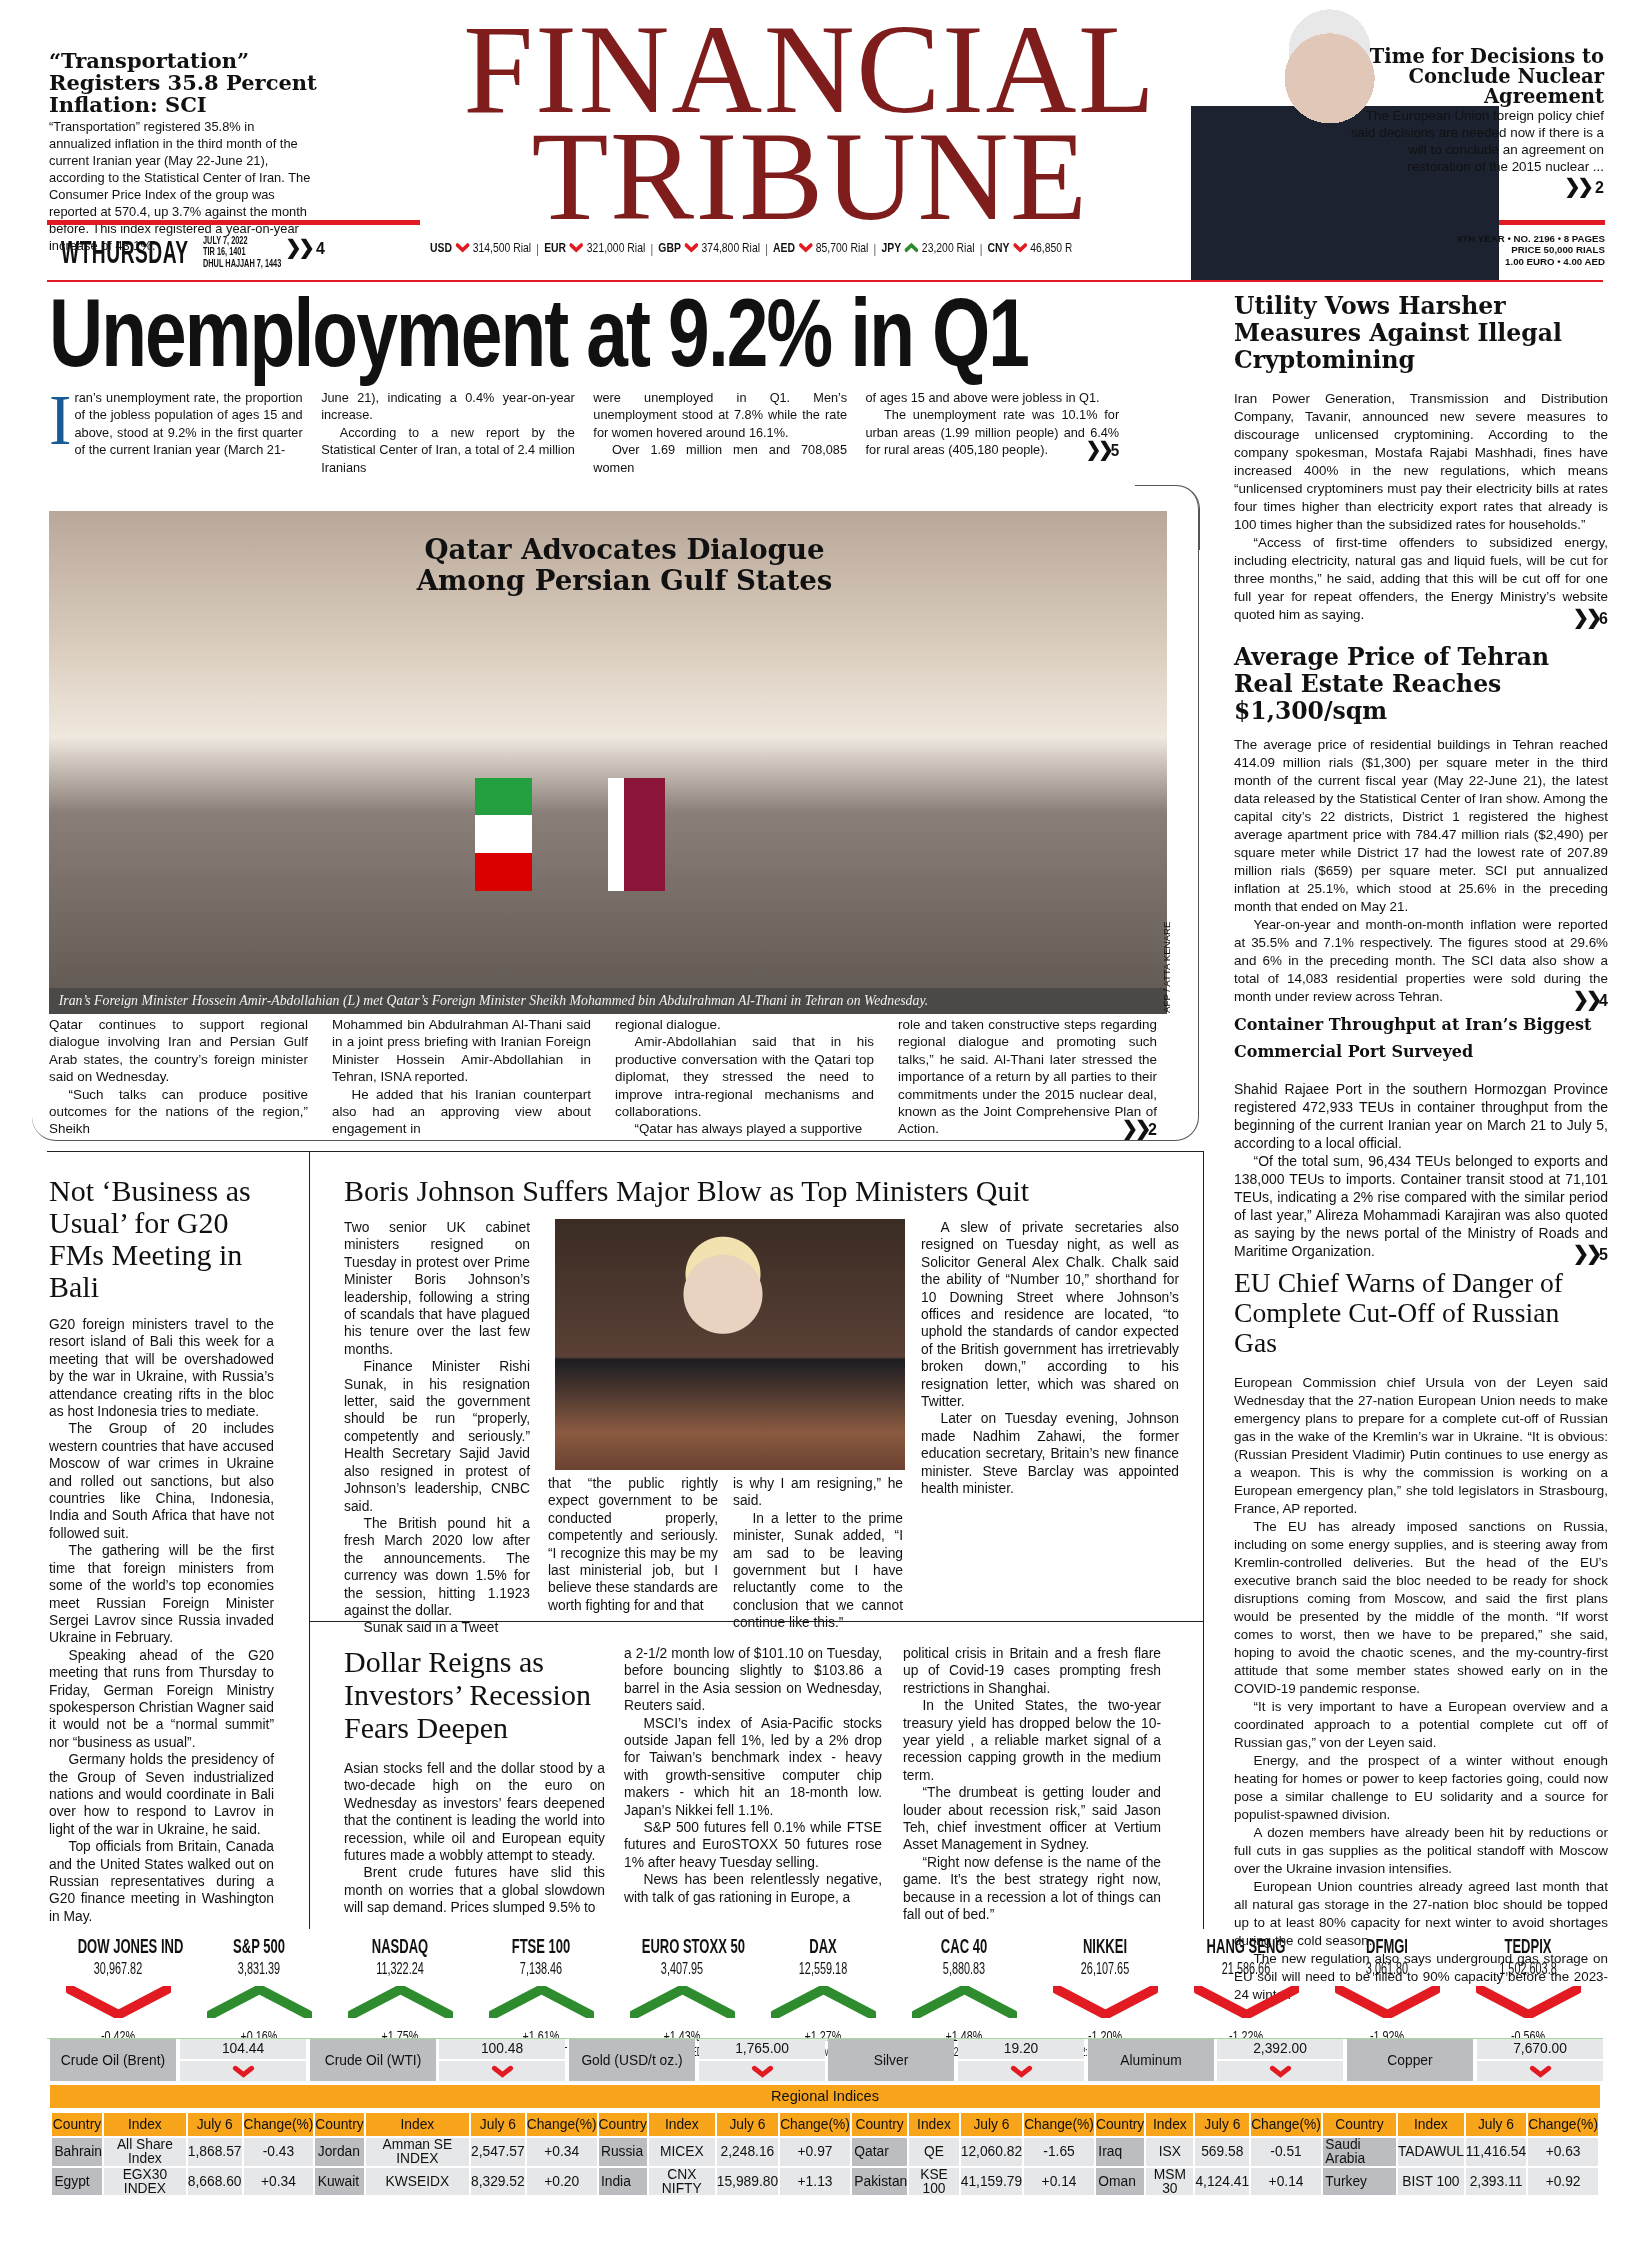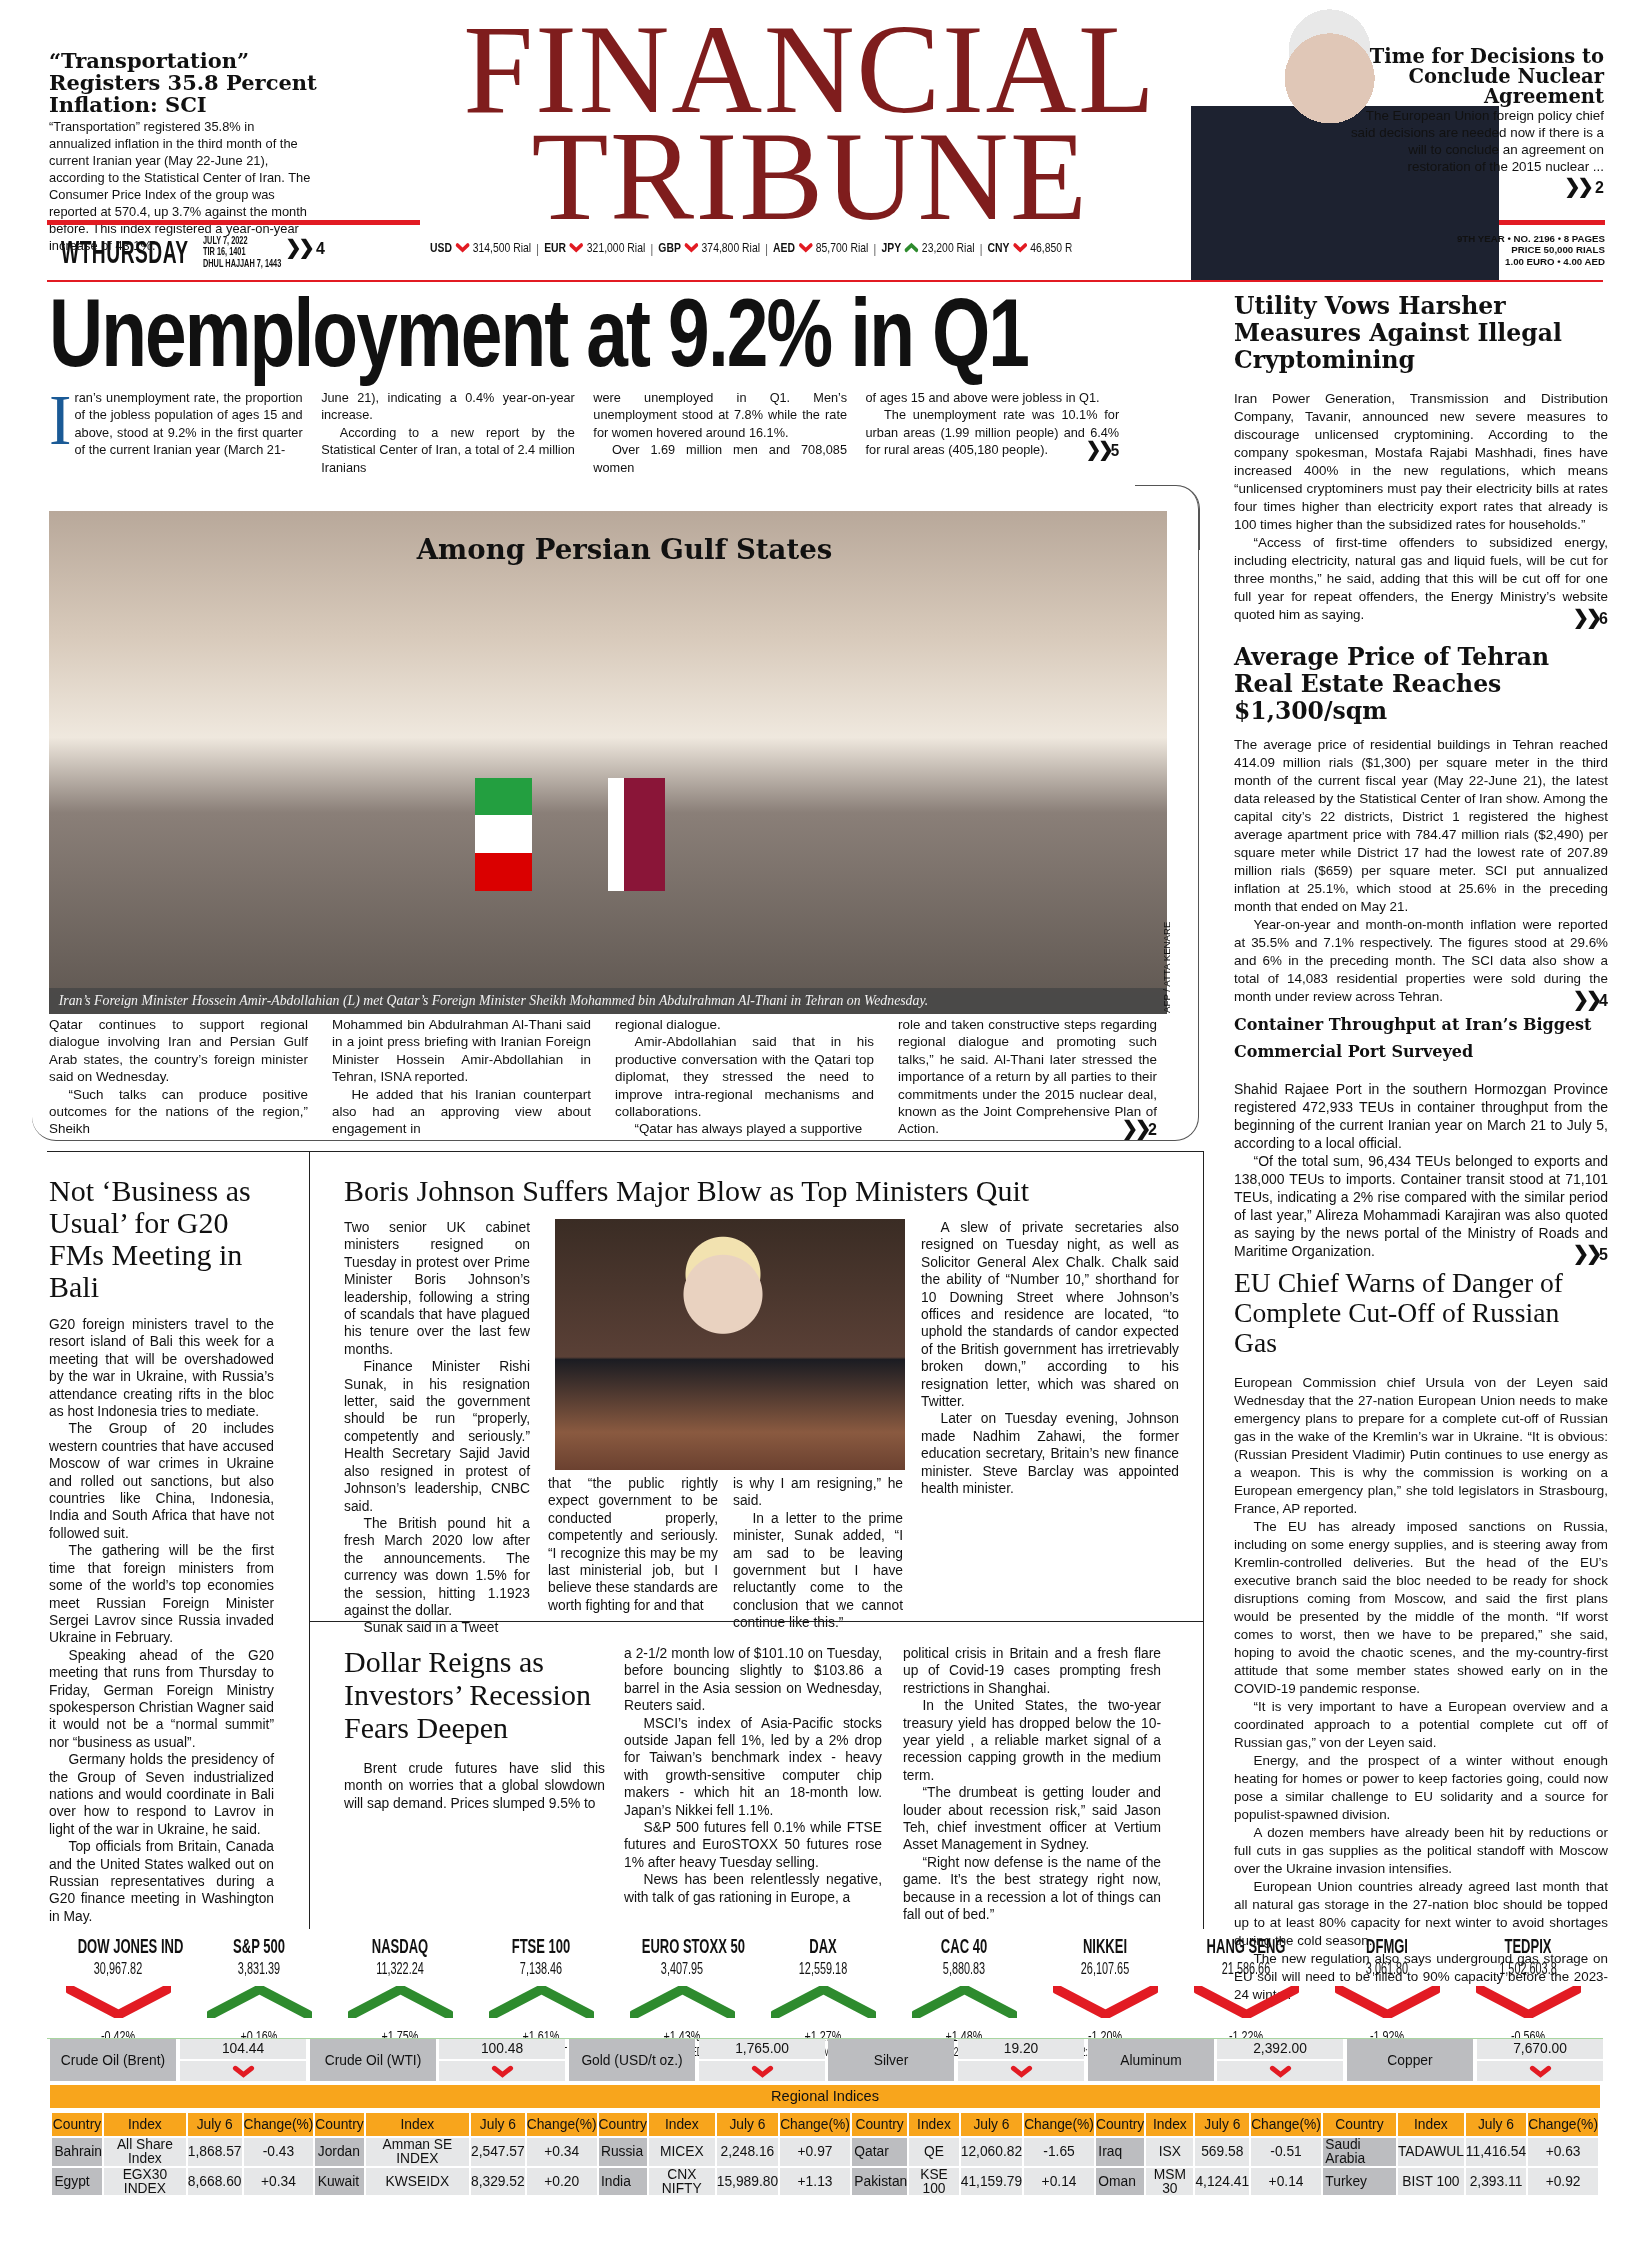--- a/index.html
+++ b/index.html
@@ -129,20 +129,21 @@
       </div>
   </div>
 </div>
 
 <div class="abs" style="left:32px;top:485px;width:1167px;height:656px;border:1.2px solid #555;border-radius:24px;border-left:none;border-top:none"></div>
 <div class="abs" style="left:1135px;top:485px;width:65px;height:65px;border-top:1.2px solid #555;border-right:1.2px solid #555;border-top-right-radius:24px"></div>
 <div class="abs photo" style="left:49px;top:511px;width:1118px;height:503px;background:linear-gradient(180deg,#b8a89a 0%,#d8cabb 25%,#efe8de 45%,#8a7f78 60%,#5e5650 100%)">
   <div class="abs" style="left:426px;top:267px;width:57px;height:113px;background:linear-gradient(180deg,#239f40 0 33%,#fff 33% 66%,#da0000 66%)"></div>
   <div class="abs" style="left:559px;top:267px;width:57px;height:113px;background:linear-gradient(90deg,#fff 0 28%,#8a1538 28%)"></div>
   <div class="abs" style="left:324px;top:23px;width:503px;text-align:center">
+    <div class="slab" style="font-size:27.6px;line-height:31px">Qatar Advocates Dialogue</div>
     <div class="slab" style="font-size:27.6px;line-height:31px">Among Persian Gulf States</div>
   </div>
   <div class="abs caption-bar" style="left:0;bottom:0;width:1118px">Iran’s Foreign Minister Hossein Amir-Abdollahian (L) met Qatar’s Foreign Minister Sheikh Mohammed bin Abdulrahman Al-Thani in Tehran on Wednesday.</div>
 </div>
 <div class="abs" style="left:1161px;top:1013px;font-size:9.7px;transform:rotate(-90deg);transform-origin:left top;white-space:nowrap">AFP / ATTA KENARE</div>
 <div class="abs" style="left:49px;top:1016px;width:1118px;display:flex;gap:24px;font-size:13.4px;line-height:17.4px">
   <div style="width:259px">
       <p>Qatar continues to support regional dialogue involving Iran and Persian Gulf Arab states, the country’s foreign minister said on Wednesday.</p>
       <p class="indent">“Such talks can produce positive outcomes for the nations of the region,” Sheikh</p>
     </div>
@@ -224,20 +225,21 @@
   <div class="abs" style="left:577px;top:44px;width:258px">
     <p class="body-m indent">A slew of private secretaries also resigned on Tuesday night, as well as Solicitor General Alex Chalk. Chalk said the ability of “Number 10,” shorthand for 10 Downing Street where Johnson’s offices and residence are located, “to uphold the standards of candor expected of the British government has irretrievably broken down,” according to his resignation letter, which was shared on Twitter.</p>
     <p class="body-m indent">Later on Tuesday evening, Johnson made Nadhim Zahawi, the former education secretary, Britain’s new finance minister. Steve Barclay was appointed health minister.</p>
   </div>
 </div>
 
 <div class="abs hline" style="left:310px;top:1621px;width:893px;height:1.2px"></div>
 <div class="abs" style="left:344px;top:1645px;width:843px">
   <div class="abs" style="left:0;top:0;width:261px">
     <h2 class="serif" style="font-size:30px;line-height:33px;font-weight:normal;margin-bottom:16px">Dollar Reigns as Investors’ Recession Fears Deepen</h2>
+    <p class="body-m">Asian stocks fell and the dollar stood by a two-decade high on the euro on Wednesday as investors’ fears deepened that the continent is leading the world into recession, while oil and European equity futures made a wobbly attempt to steady.</p>
     <p class="body-m indent">Brent crude futures have slid this month on worries that a global slowdown will sap demand. Prices slumped 9.5% to</p>
   </div>
   <div class="abs" style="left:280px;top:0;width:258px">
     <p class="body-m">a 2-1/2 month low of $101.10 on Tuesday, before bouncing slightly to $103.86 a barrel in the Asia session on Wednesday, Reuters said.</p>
     <p class="body-m indent">MSCI’s index of Asia-Pacific stocks outside Japan fell 1%, led by a 2% drop for Taiwan’s benchmark index - heavy with growth-sensitive computer chip makers - which hit an 18-month low. Japan’s Nikkei fell 1.1%.</p>
     <p class="body-m indent">S&amp;P 500 futures fell 0.1% while FTSE futures and EuroSTOXX 50 futures rose 1% after heavy Tuesday selling.</p>
     <p class="body-m indent">News has been relentlessly negative, with talk of gas rationing in Europe, a</p>
   </div>
   <div class="abs" style="left:559px;top:0;width:258px">
     <p class="body-m">political crisis in Britain and a fresh flare up of Covid-19 cases prompting fresh restrictions in Shanghai.</p>

